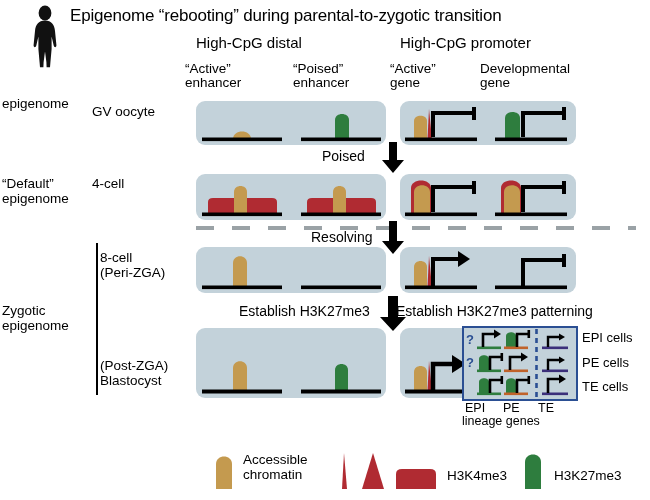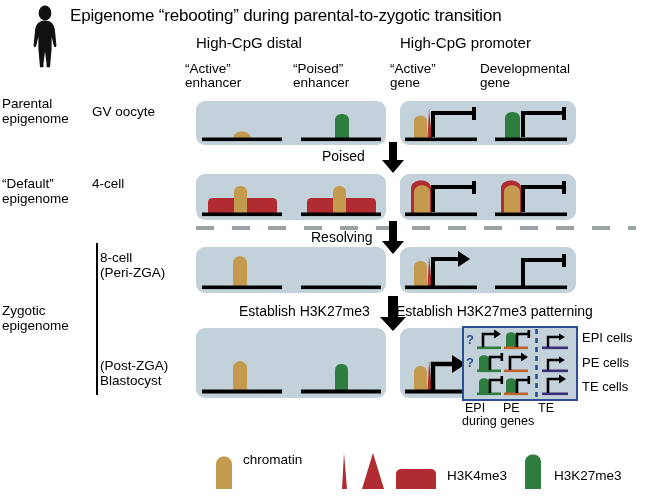--- a/index.html
+++ b/index.html
@@ -47,21 +47,20 @@
 <div class="abs subhead ctr" style="left:390px;top:62px;width:96px;">
   <div>“Active”</div>
   <div>gene</div>
 </div>
 <div class="abs subhead ctr" style="left:480px;top:62px;width:110px;">
   <div>Developmental</div>
   <div>gene</div>
 </div>
 
 <div class="abs rowlab ctr" style="left:2px;top:96px;width:92px;">
-  <div>Parental</div>
   <div>epigenome</div>
 </div>
 <div class="abs rowlab ctr" style="left:92px;top:104px;width:96px;">
   <div>GV oocyte</div>
 </div>
 
 <div class="abs rowlab ctr" style="left:2px;top:176px;width:92px;">
   <div>“Default”</div>
   <div>epigenome</div>
 </div>
@@ -260,28 +259,29 @@
 <div class="abs" style="left:466px;top:332px;font-size:13px;color:#2b4f93;font-weight:bold;">?</div>
 <div class="abs" style="left:466px;top:355px;font-size:13px;color:#2b4f93;font-weight:bold;">?</div>
 
 <div class="abs insetlab" style="left:582px;top:330px;">EPI cells</div>
 <div class="abs insetlab" style="left:582px;top:355px;">PE cells</div>
 <div class="abs insetlab" style="left:582px;top:379px;">TE cells</div>
 
 <div class="abs smalllab ctr" style="left:465px;top:401px;width:36px;">EPI</div>
 <div class="abs smalllab ctr" style="left:503px;top:401px;width:32px;">PE</div>
 <div class="abs smalllab ctr" style="left:538px;top:401px;width:34px;">TE</div>
-<div class="abs smalllab ctr" style="left:462px;top:414px;width:112px;">during genes</div>
+<div class="abs smalllab ctr" style="left:462px;top:414px;width:112px;">lineage genes</div>
 
 <div class="abs" style="left:211px;top:452px;">
   <svg width="26" height="38" viewBox="0 0 26 38">
     <path d="M5 37 L5 12 C5 2 21 2 21 12 L21 37 Z" fill="#c49a4f"></path>
   </svg>
 </div>
 <div class="abs legendlab" style="left:243px;top:452px;width:110px;">
+  <div>Accessible</div>
   <div>chromatin</div>
 </div>
 
 <div class="abs" style="left:338px;top:450px;">
   <svg width="104" height="40" viewBox="0 0 104 40">
     <path d="M4 39 L6 3 L9 39 Z" fill="#b02b32"></path>
     <path d="M24 39 L35 3 L46 39 Z" fill="#b02b32"></path>
     <path d="M58 39 L58 24 Q58 19 64 19 L92 19 Q98 19 98 24 L98 39 Z" fill="#b02b32"></path>
   </svg>
 </div>

